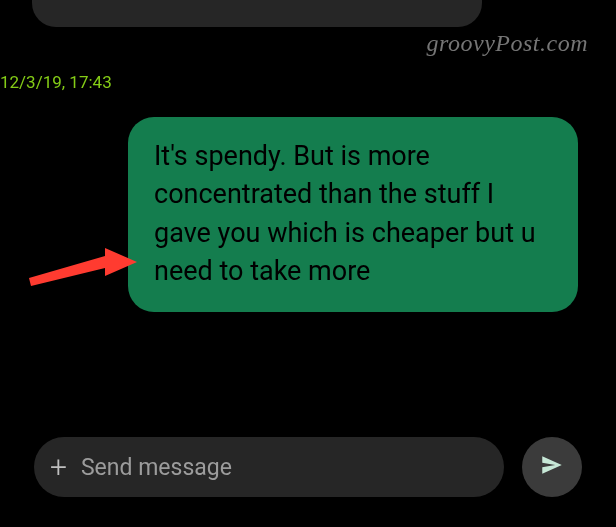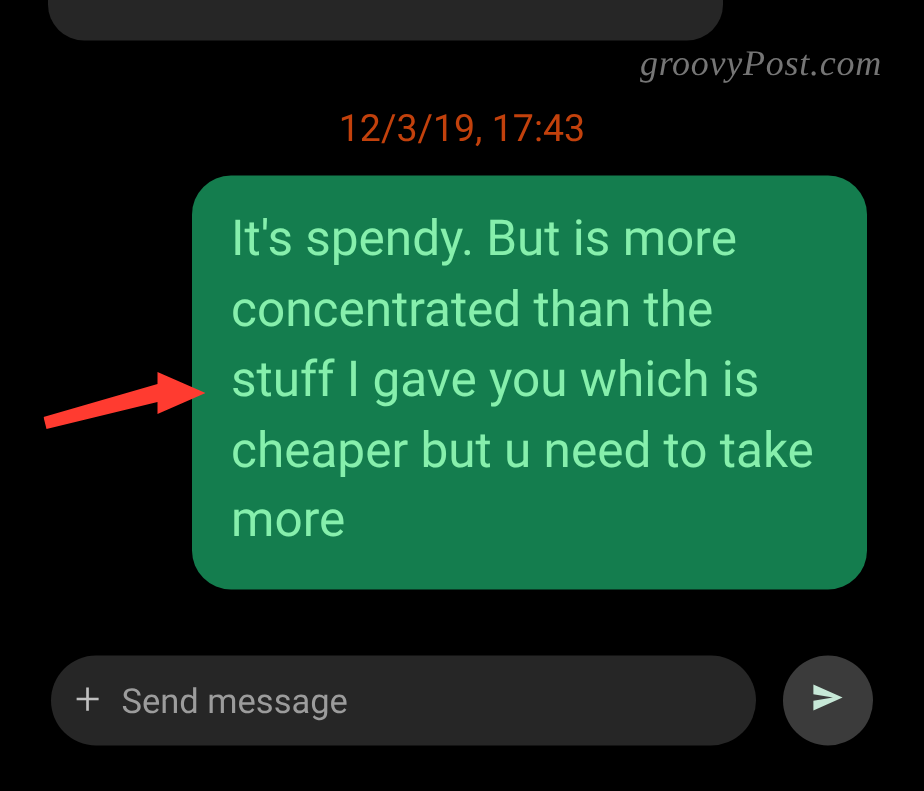--- a/index.html
+++ b/index.html
@@ -31,34 +31,34 @@
       font-family: Georgia, "Times New Roman", serif;
       letter-spacing: 0.5px;
       opacity: 0.85;
       text-align: center;
     }
     .timestamp {
       position: absolute;
       top: 72px;
       left: 0;
       width: 100%;
-      text-align: center;
-      color: #c2410c;
-      font-size: 25px;
+      text-align: left;
+      color: #84cc16;
+      font-size: 17px;
     }
     .out-bubble {
       position: absolute;
       top: 117px;
       left: 128px;
       width: 450px;
       background: #147d4e;
       border-radius: 26px;
       padding: 20px 26px 22px 26px;
-      color: #86efac;
-      font-size: 33px;
+      color: #000000;
+      font-size: 27px;
       line-height: 1.42;
     }
     .arrow {
       position: absolute;
       top: 248px;
       left: 29px;
     }
     .compose-bar {
       position: absolute;
       bottom: 30px;

